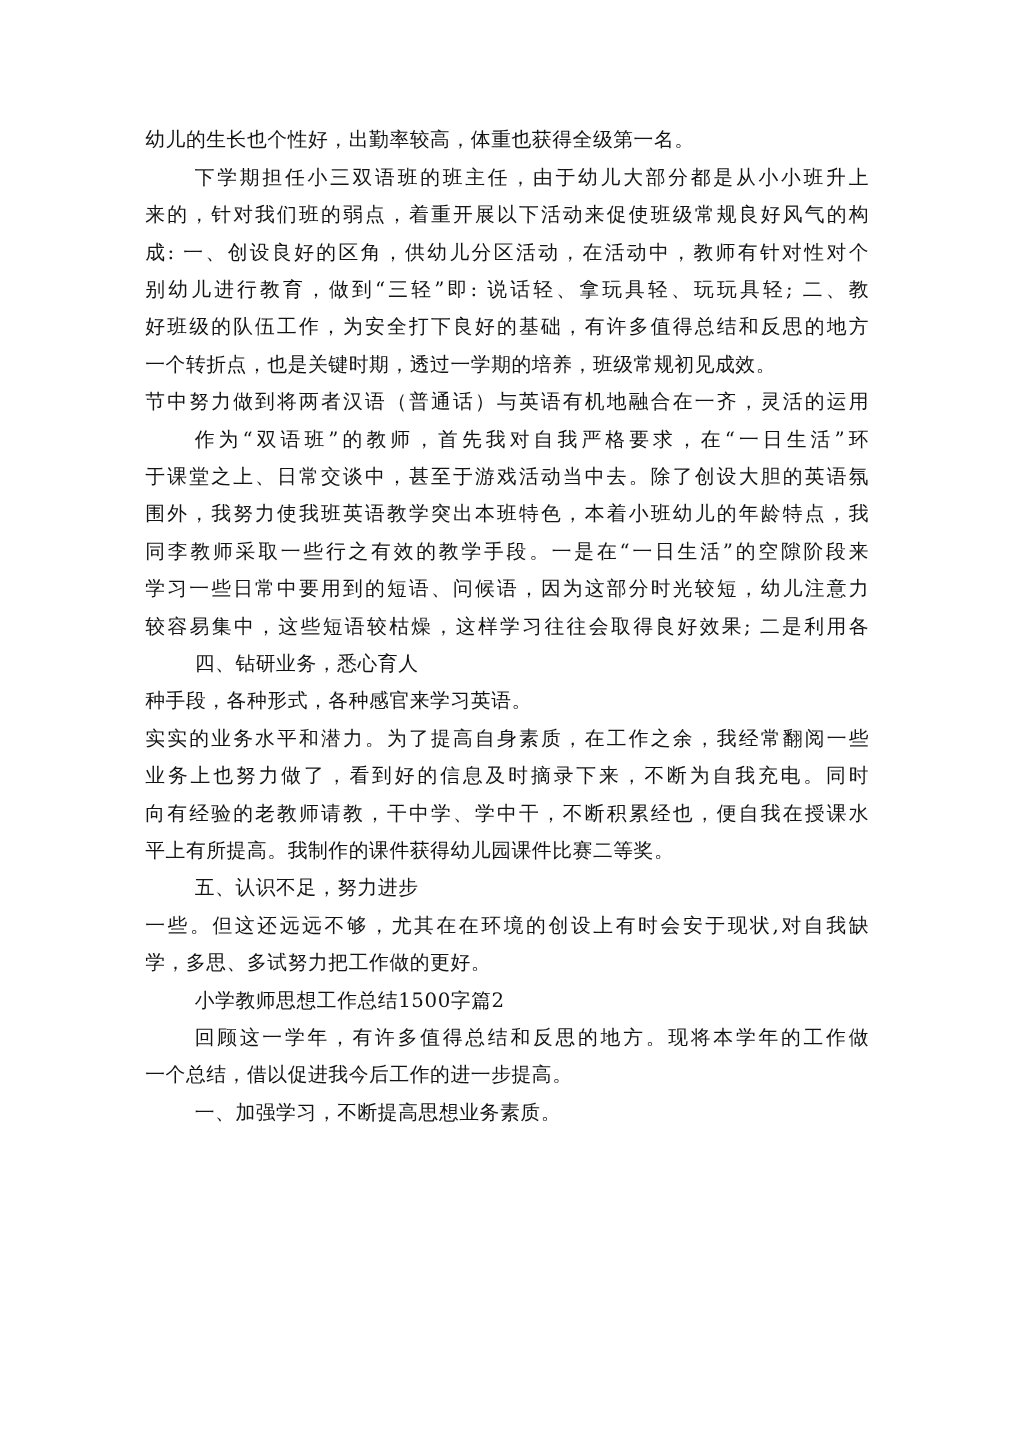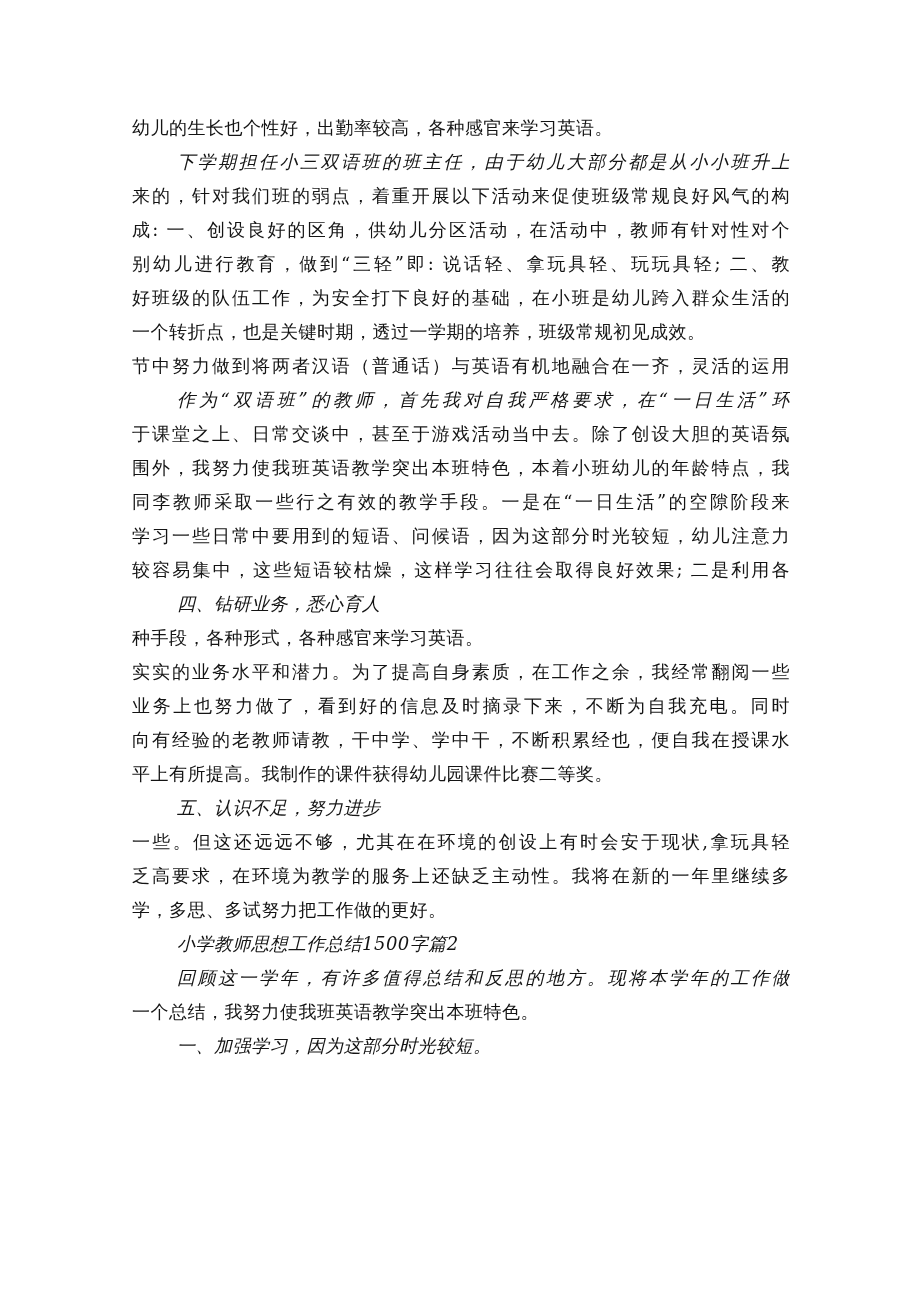--- a/index.html
+++ b/index.html
@@ -29,50 +29,48 @@
     letter-spacing: 0.5px;
     text-align: justify;
     text-align-last: justify;
     overflow: hidden;
   }
   .line.last {
     text-align-last: left;
   }
   .line.indent {
     text-indent: 45px;
-    font-style: italic;
   }
 </style>
 </head>
 <body>
 
 <div class="page">
   <div class="text-block">
-      <div class="line last">幼儿的生长也个性好，出勤率较高，各种感官来学习英语。</div>
+      <div class="line last">幼儿的生长也个性好，出勤率较高，体重也获得全级第一名。</div>
       <div class="line indent">下学期担任小三双语班的班主任，由于幼儿大部分都是从小小班升上</div>
       <div class="line">来的，针对我们班的弱点，着重开展以下活动来促使班级常规良好风气的构</div>
       <div class="line">成: 一、创设良好的区角，供幼儿分区活动，在活动中，教师有针对性对个</div>
       <div class="line">别幼儿进行教育，做到“三轻”即: 说话轻、拿玩具轻、玩玩具轻; 二、教</div>
-      <div class="line">好班级的队伍工作，为安全打下良好的基础，在小班是幼儿跨入群众生活的</div>
+      <div class="line">好班级的队伍工作，为安全打下良好的基础，有许多值得总结和反思的地方</div>
       <div class="line last">一个转折点，也是关键时期，透过一学期的培养，班级常规初见成效。</div>
       <div class="line">节中努力做到将两者汉语（普通话）与英语有机地融合在一齐，灵活的运用</div>
       <div class="line indent">作为“双语班”的教师，首先我对自我严格要求，在“一日生活”环</div>
       <div class="line">于课堂之上、日常交谈中，甚至于游戏活动当中去。除了创设大胆的英语氛</div>
       <div class="line">围外，我努力使我班英语教学突出本班特色，本着小班幼儿的年龄特点，我</div>
       <div class="line">同李教师采取一些行之有效的教学手段。一是在“一日生活”的空隙阶段来</div>
       <div class="line">学习一些日常中要用到的短语、问候语，因为这部分时光较短，幼儿注意力</div>
       <div class="line">较容易集中，这些短语较枯燥，这样学习往往会取得良好效果; 二是利用各</div>
       <div class="line indent last">四、钻研业务，悉心育人</div>
       <div class="line last">种手段，各种形式，各种感官来学习英语。</div>
       <div class="line">实实的业务水平和潜力。为了提高自身素质，在工作之余，我经常翻阅一些</div>
       <div class="line">业务上也努力做了，看到好的信息及时摘录下来，不断为自我充电。同时</div>
       <div class="line">向有经验的老教师请教，干中学、学中干，不断积累经也，便自我在授课水</div>
       <div class="line last">平上有所提高。我制作的课件获得幼儿园课件比赛二等奖。</div>
       <div class="line indent last">五、认识不足，努力进步</div>
-      <div class="line">一些。但这还远远不够，尤其在在环境的创设上有时会安于现状,拿玩具轻</div>
-      <div class="line">乏高要求，在环境为教学的服务上还缺乏主动性。我将在新的一年里继续多</div>
+      <div class="line">一些。但这还远远不够，尤其在在环境的创设上有时会安于现状,对自我缺</div>
       <div class="line last">学，多思、多试努力把工作做的更好。</div>
       <div class="line indent last">小学教师思想工作总结1500字篇2</div>
       <div class="line indent">回顾这一学年，有许多值得总结和反思的地方。现将本学年的工作做</div>
-      <div class="line last">一个总结，我努力使我班英语教学突出本班特色。</div>
-      <div class="line indent last">一、加强学习，因为这部分时光较短。</div>
+      <div class="line last">一个总结，借以促进我今后工作的进一步提高。</div>
+      <div class="line indent last">一、加强学习，不断提高思想业务素质。</div>
     </div>
 </div>
 
 </body></html>

